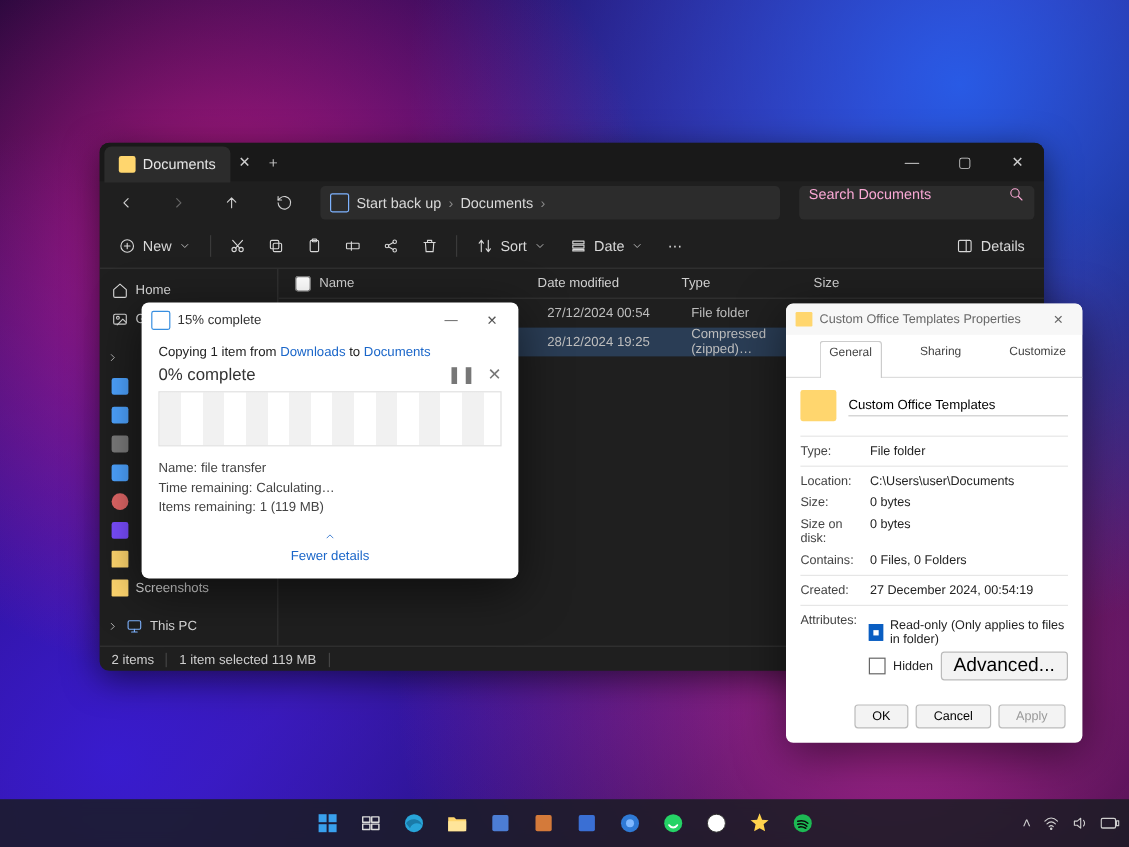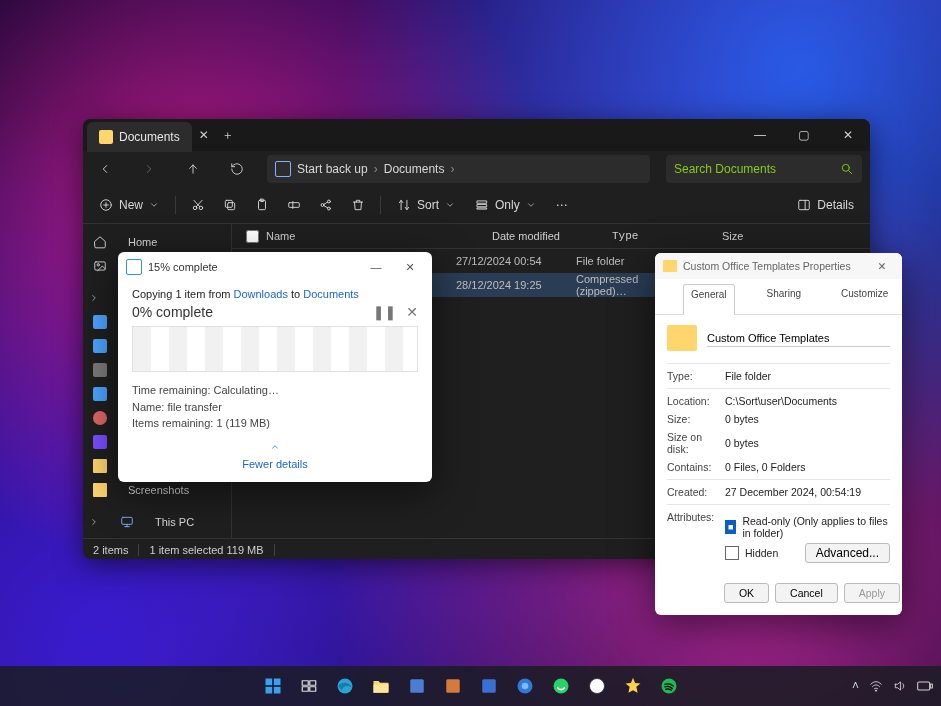--- a/index.html
+++ b/index.html
@@ -84,23 +84,23 @@
     gap:6px;
     color:#d8d8d8;
     font-size:12px;
   }
   .breadcrumb .sep{color:#888;}
   .breadcrumb .monitor-glyph{width:14px;height:14px;border:1.5px solid #7eb3ff;border-radius:2px;}
   .search {
     width:180px; height:28px;
     background:#2c2c2c;
     border-radius:4px;
-    display:flex; align-items:center;
+    display:flex; 
     padding:0 8px;
-    color:#84cc16; gap:6px;
+    color:#f9a8d4; gap:6px;
   }
   .search svg{flex:0 0 14px;}
   .toolbar {
     display:flex; align-items:center; gap:4px;
     height:36px;
     padding:0 8px;
     border-bottom:1px solid #333;
   }
   .tbtn {
     height:28px; padding:0 8px;
@@ -115,39 +115,39 @@
     display:flex;
     height: calc(100% - 32px - 36px - 36px - 22px);
   }
   .sidebar {
     width:140px;
     padding:6px 4px;
     border-right:1px solid #333;
     overflow:hidden;
   }
   .side-item{
-    display:flex;align-items:center;gap:21px;
+    display:flex;align-items:center;gap:6px;
     height:24px; padding:0 6px;
     color:#d8d8d8; border-radius:4px;
     font-size:11px;
     white-space:nowrap;
   }
   .side-item .glyph{width:14px;height:14px;flex:0 0 14px;}
   .side-sep{height:8px;}
 
   .filepane{flex:1;overflow:hidden;}
   .columns{
     display:flex; height:24px;align-items:center;
     padding-left:10px; color:#cfcfcf; font-size:11px;
     border-bottom:1px solid #333;
   }
   .col-chk{width:24px;}
-  .col-name{width:226px;}
+  .col-name{width:182px;}
   .col-date{width:120px;}
-  .col-type{width:110px;font-family:Liberation Mono, monospace;}
+  .col-type{width:110px;}
   .col-size{flex:1;}
   .row{
     display:flex; height:24px;align-items:center;
     padding-left:10px; font-size:11px;
     color:#d8d8d8;
   }
   .row .chk{width:24px;}
   .row .name{width:190px;display:flex;align-items:center;gap:6px;}
   .row .date{width:120px;color:#bdbdbd;}
   .row .type{width:110px;color:#bdbdbd;}
@@ -225,43 +225,43 @@
   .tabs{
     display:flex; gap:2px; padding:4px 6px 0;
     border-bottom:1px solid #ddd;
   }
   .ptab{
     padding:4px 7px; border:1px solid transparent;border-bottom:none;
     border-radius:3px 3px 0 0; color:#444; font-size:10px;margin-left:22px;
   }
   .ptab.active{border-color:#ccc;background:#fff;position:relative;top:1px;}
   .props-body{padding:10px 12px 4px;}
-  .props-row{display:flex;align-items:center;margin-bottom:6px;}
+  .props-row{display:flex;align-items:flex-start;margin-bottom:6px;}
   .props-row .lbl{width:58px;color:#444;}
   .props-row .val{flex:1;color:#222;}
   .headrow{display:flex;align-items:center;gap:10px;margin-bottom:12px;}
   .headrow .bigfold{width:30px;height:26px;background:#ffd66e;border-radius:2px;}
   .headrow input{
     flex:1;border:none;border-bottom:1px solid #ccc;
     padding:2px 0; font-size:11px; outline:none;
   }
   .hr{height:1px;background:#e6e6e6;margin:6px 0;}
   .chk-row{display:flex;align-items:center;gap:6px;margin-top:4px;}
   .square{
     width:12px;height:12px;border:1px solid #666;display:inline-flex;
     align-items:center;justify-content:center;background:#fff;font-size:9px;color:#fff;
   }
   .square.filled{background:#0a5ec2;border-color:#0a5ec2;}
   .adv-btn{
     margin-left:auto;border:1px solid #bbb;padding:2px 10px;
-    border-radius:3px;background:#f3f3f3;font-size:12px;
+    border-radius:3px;background:#f3f3f3;font-size:16px;
   }
   .props-footer{
     display:flex;gap:6px;justify-content:flex-end;
-    padding:10px 2px 12px;
+    padding:10px 14px 12px;
   }
   .pbtn{
     border:1px solid #bbb;background:#f3f3f3;padding:3px 14px;
     border-radius:3px;font-size:10.5px;
   }
   .pbtn.disabled{color:#999;}
 
   
   .taskbar{
     position:absolute; left:0; right:0; bottom:0;
@@ -402,21 +402,21 @@
         <svg class="ic" width="10" height="10" viewBox="0 0 24 24">
             <path d="M6 9l6 6 6-6"></path>
           </svg>
       </div>
       <div class="tbtn">
         <svg class="ic" width="14" height="14" viewBox="0 0 24 24">
             <rect x="4" y="5" width="16" height="4"></rect>
             <rect x="4" y="11" width="16" height="4"></rect>
             <rect x="4" y="17" width="16" height="2"></rect>
           </svg>
-        <span>Only</span>
+        <span>Date</span>
         <svg class="ic" width="10" height="10" viewBox="0 0 24 24">
             <path d="M6 9l6 6 6-6"></path>
           </svg>
       </div>
       <div class="tbtn icon-only">⋯</div>
       <span class="spacer"></span>
       <div class="tbtn">
         <svg class="ic" width="14" height="14" viewBox="0 0 24 24">
             <rect x="3" y="4" width="18" height="16" rx="2"></rect>
             <path d="M14 4v16"></path>
@@ -539,22 +539,22 @@
       </div>
       <div class="pct">
         <span>0% complete</span>
         <span class="pauses">
           <span style="cursor:pointer">❚❚</span>
           <span style="cursor:pointer">✕</span>
         </span>
       </div>
       <div class="progress"></div>
       <div class="details">
+        <div><span>Name: </span><span>file transfer</span></div>
         <div><span>Time remaining: </span><span>Calculating…</span></div>
-        <div><span>Name: </span><span>file transfer</span></div>
         <div><span>Items remaining: </span><span>1 (119 MB)</span></div>
       </div>
       <div class="fewer">
         <svg class="ic" width="10" height="10" viewBox="0 0 24 24">
             <path d="M6 15l6-6 6 6"></path>
           </svg>
         <span>Fewer details</span>
       </div>
     </div>
   </div>
@@ -578,21 +578,21 @@
         <input value="Custom Office Templates" style="">
       </div>
       <div class="hr"></div>
       <div class="props-row">
           <span class="lbl">Type:</span>
           <span class="val">File folder</span>
         </div>
       <div class="hr"></div>
       <div class="props-row">
           <span class="lbl">Location:</span>
-          <span class="val">C:\Sort\user\Documents</span>
+          <span class="val">C:\Users\user\Documents</span>
         </div>
       <div class="props-row">
           <span class="lbl">Size:</span>
           <span class="val">0 bytes</span>
         </div>
       <div class="props-row">
           <span class="lbl">Size on disk:</span>
           <span class="val">0 bytes</span>
         </div>
       <div class="props-row">

